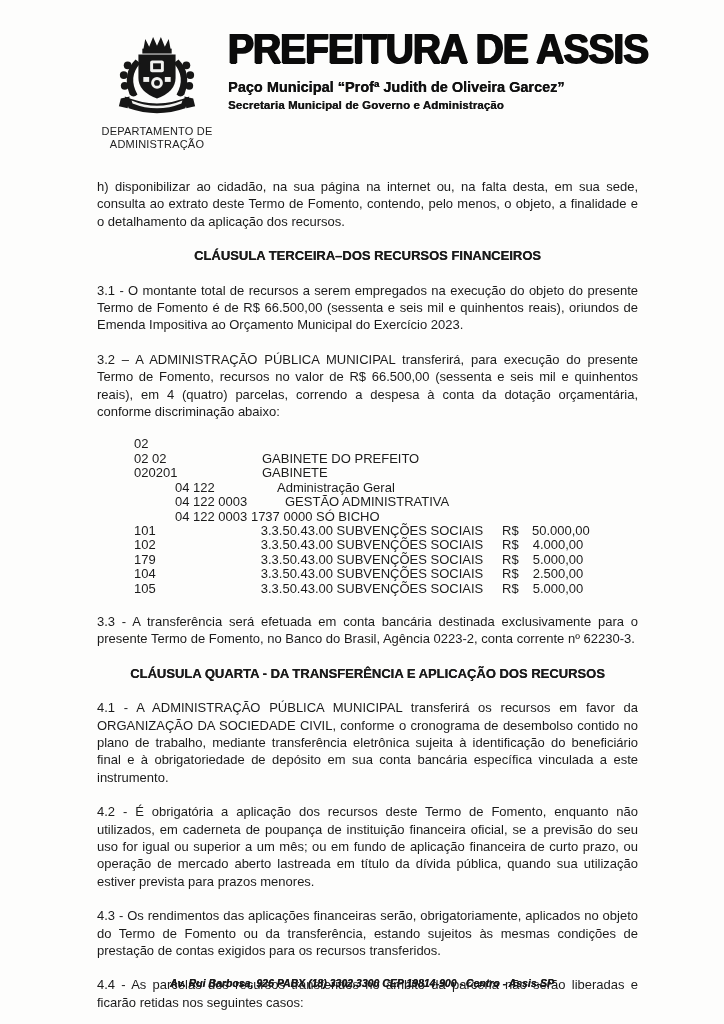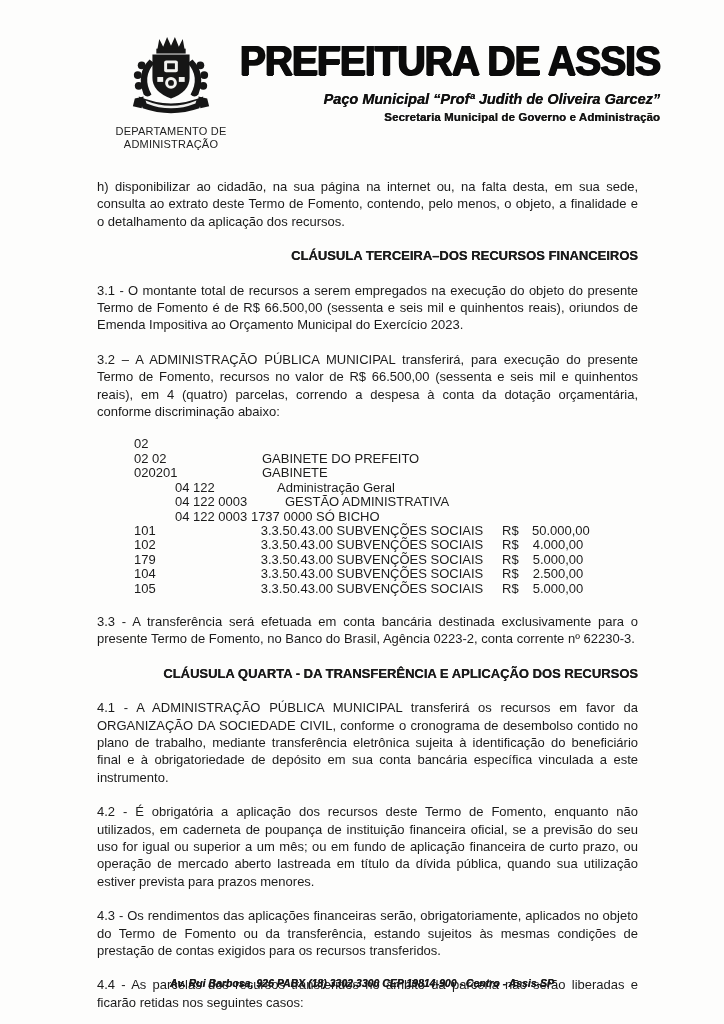--- a/index.html
+++ b/index.html
@@ -6,53 +6,52 @@
   .page {
     position:relative;
     width:724px; height:1024px;
     background:#fdfdfc;
     font-family:"Liberation Sans", sans-serif;
     color:#1c1c1c;
     overflow:hidden;
   }
   
   .header { position:absolute; top:0; left:0; width:724px; height:165px; }
-  .logo-block { position:absolute; left:108px; top:34px; width:126px; text-align:center; }
+  .logo-block { position:absolute; left:94px; top:34px; width:126px; text-align:center; }
   .crest { display:block; margin:0 auto; }
   .dept {
     margin-top:3px; font-size:11px; line-height:13px;
     letter-spacing:0.2px; color:#222;
   }
-  .title-block { position:absolute; left:228px; top:40px; width:432px; text-align:right; }
+  .title-block { position:absolute; left:228px; top:28px; width:432px; text-align:left; }
   .main-title {
     font-size:39px; line-height:42px; font-weight:900;
     letter-spacing:-1px; color:#0b0b0b;
     transform:scaleY(1.08);
     text-shadow:0.9px 0 0 #0b0b0b, -0.9px 0 0 #0b0b0b, 0 0.6px 0 #0b0b0b;
     white-space:nowrap;
   }
   .subtitle {
     margin-top:9px; font-size:14.5px; font-weight:bold; color:#111;
     text-shadow:0.3px 0 0 #111;
     white-space:nowrap;
-    font-style:italic;
   }
   .secretariat {
     margin-top:4px; font-size:11.5px; font-weight:bold; color:#161616;
     text-shadow:0.3px 0 0 #161616; letter-spacing:0.1px;
     white-space:nowrap;
   }
   
   .doc-body {
     position:absolute; top:178px; left:97px; width:541px;
     font-size:13px; line-height:17.4px; text-align:justify; color:#1b1b1b;
   }
   .doc-body p { margin:0 0 17px 0; }
   .clause-heading {
-    font-weight:bold; text-align:right; margin:0 0 17px 0;
+    font-weight:bold; text-align:center; margin:0 0 17px 0;
     text-shadow:0.2px 0 0 #1b1b1b;
   }
   
   .budget { margin:0 0 17px 0; }
   .t-row { display:flex; line-height:14.4px; white-space:nowrap;margin-left:37px; }
   .t-code { box-sizing:border-box; flex-shrink:0; }
   .w128 { width:128px; }
   .w133 { width:133px; }
   .w143 { width:143px; }
   .w151 { width:151px; }

